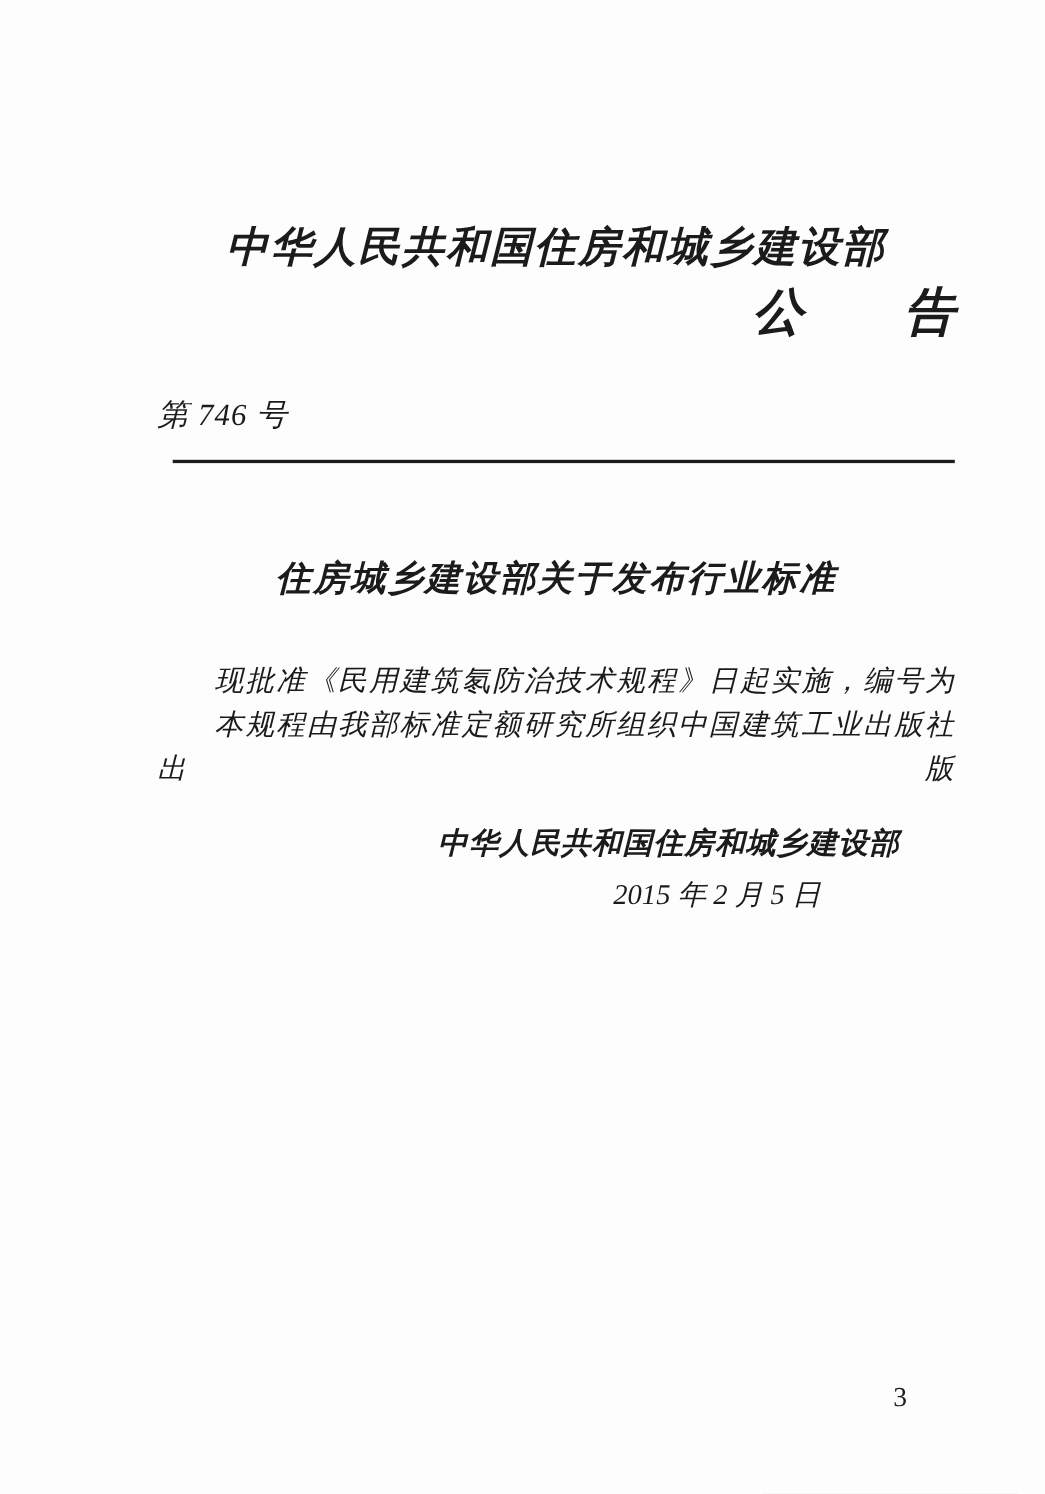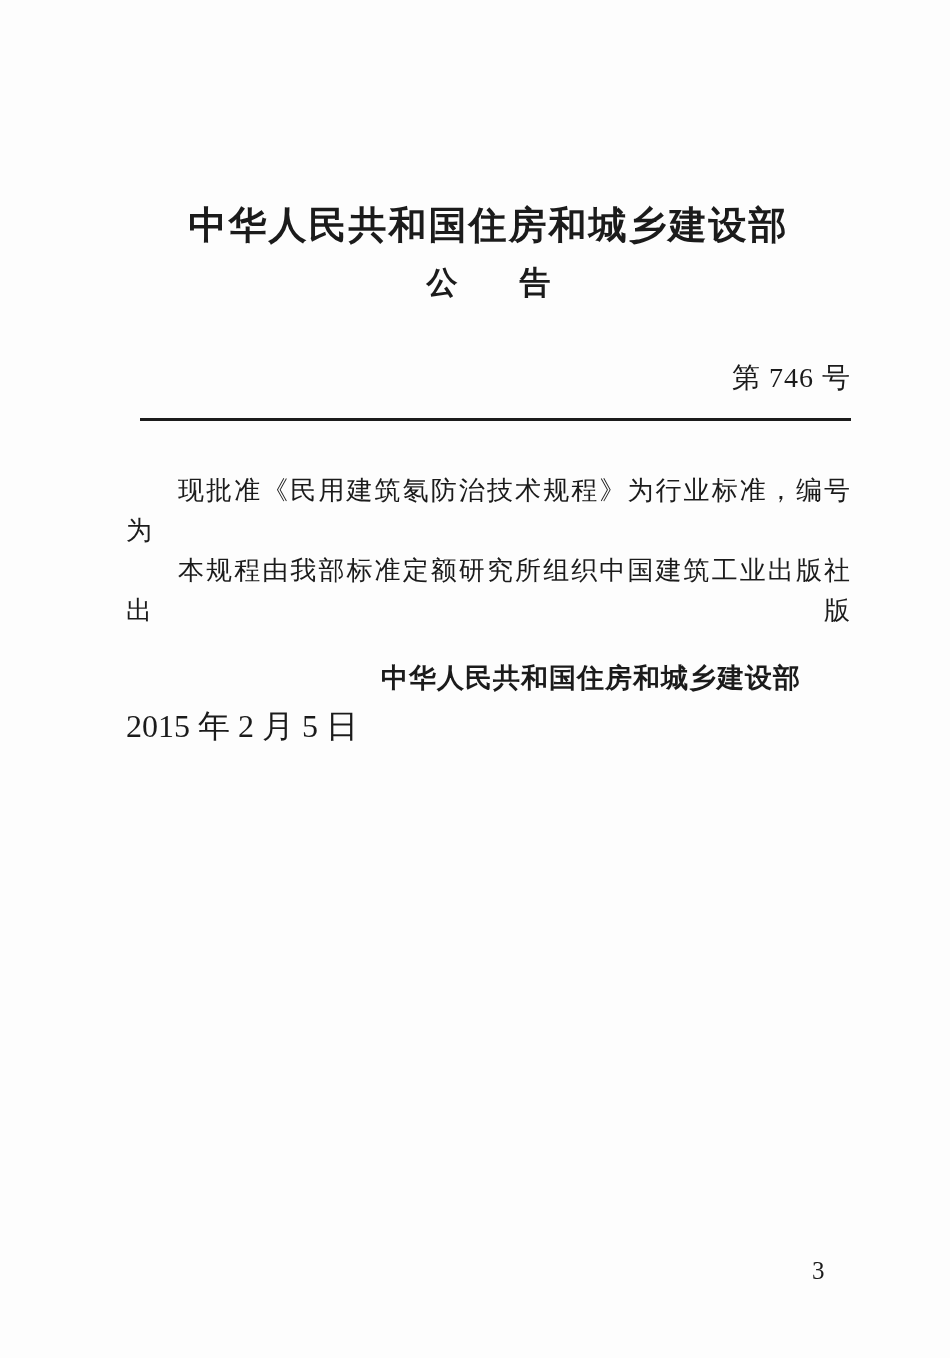--- a/index.html
+++ b/index.html
@@ -9,45 +9,46 @@
     position: relative;
     width: 950px;
     height: 1358px;
     margin: 0 auto;
     background: #fdfdfd;
     color: #1b1b1b;
     overflow: hidden;
   }
   .content {
     position: absolute;
-    left: 126px;
+    left: 143px;
     top: 0;
     width: 725px;
+    font-style: italic;
   }
   .title-line1 {
     margin-top: 203px;
     text-align: center;
     font-family: "Liberation Sans", sans-serif;
     font-weight: bold;
     font-size: 38px;
     line-height: 44px;
     letter-spacing: 2px;
     white-space: nowrap;
   }
   .title-line2 {
     margin-top: 14px;
-    text-align: center;
+    text-align: right;
     font-family: "Liberation Sans", sans-serif;
     font-weight: bold;
-    font-size: 31px;
+    font-size: 46px;
     line-height: 44px;
   }
   .doc-number {
     margin-top: 56px;
-    text-align: right;
+    text-align: left;
     font-size: 28px;
     line-height: 34px;
     letter-spacing: 1px;
   }
   .divider {
     margin-top: 23px;
     margin-left: 14px;
     width: 711px;
     height: 3px;
     background: #1c1c1c;
@@ -78,23 +79,23 @@
     text-align: right;
     padding-right: 50px;
     font-family: "Liberation Sans", sans-serif;
     font-weight: bold;
     font-size: 27px;
     line-height: 38px;
     letter-spacing: 1px;
   }
   .signature-date {
     margin-top: 12px;
-    text-align: left;
+    text-align: right;
     padding-right: 122px;
-    font-size: 32px;
+    font-size: 26px;
     line-height: 34px;
   }
   .page-number {
     position: absolute;
     left: 812px;
     top: 1256px;
     font-size: 25px;
     line-height: 30px;
   }
 </style>
@@ -105,23 +106,24 @@
   <div class="content">
 
     <div class="title-line1">中华人民共和国住房和城乡建设部</div>
 
     <div class="title-line2">公　　告</div>
 
     <div class="doc-number">第 746 号</div>
 
     <div class="divider"></div>
 
+    <div class="subtitle subtitle-line1">住房城乡建设部关于发布行业标准</div>
 
 
-    <div class="body-line para-first indent justify-last">现批准《民用建筑氡防治技术规程》为行业标准，编号为</div>
+    <div class="body-line para-first indent justify-last">现批准《民用建筑氡防治技术规程》日起实施，编号为</div>
 
 
     <div class="body-line indent justify-last">本规程由我部标准定额研究所组织中国建筑工业出版社出版</div>
 
 
     <div class="signature">中华人民共和国住房和城乡建设部</div>
 
     <div class="signature-date">2015 年 2 月 5 日</div>
 
   </div>

